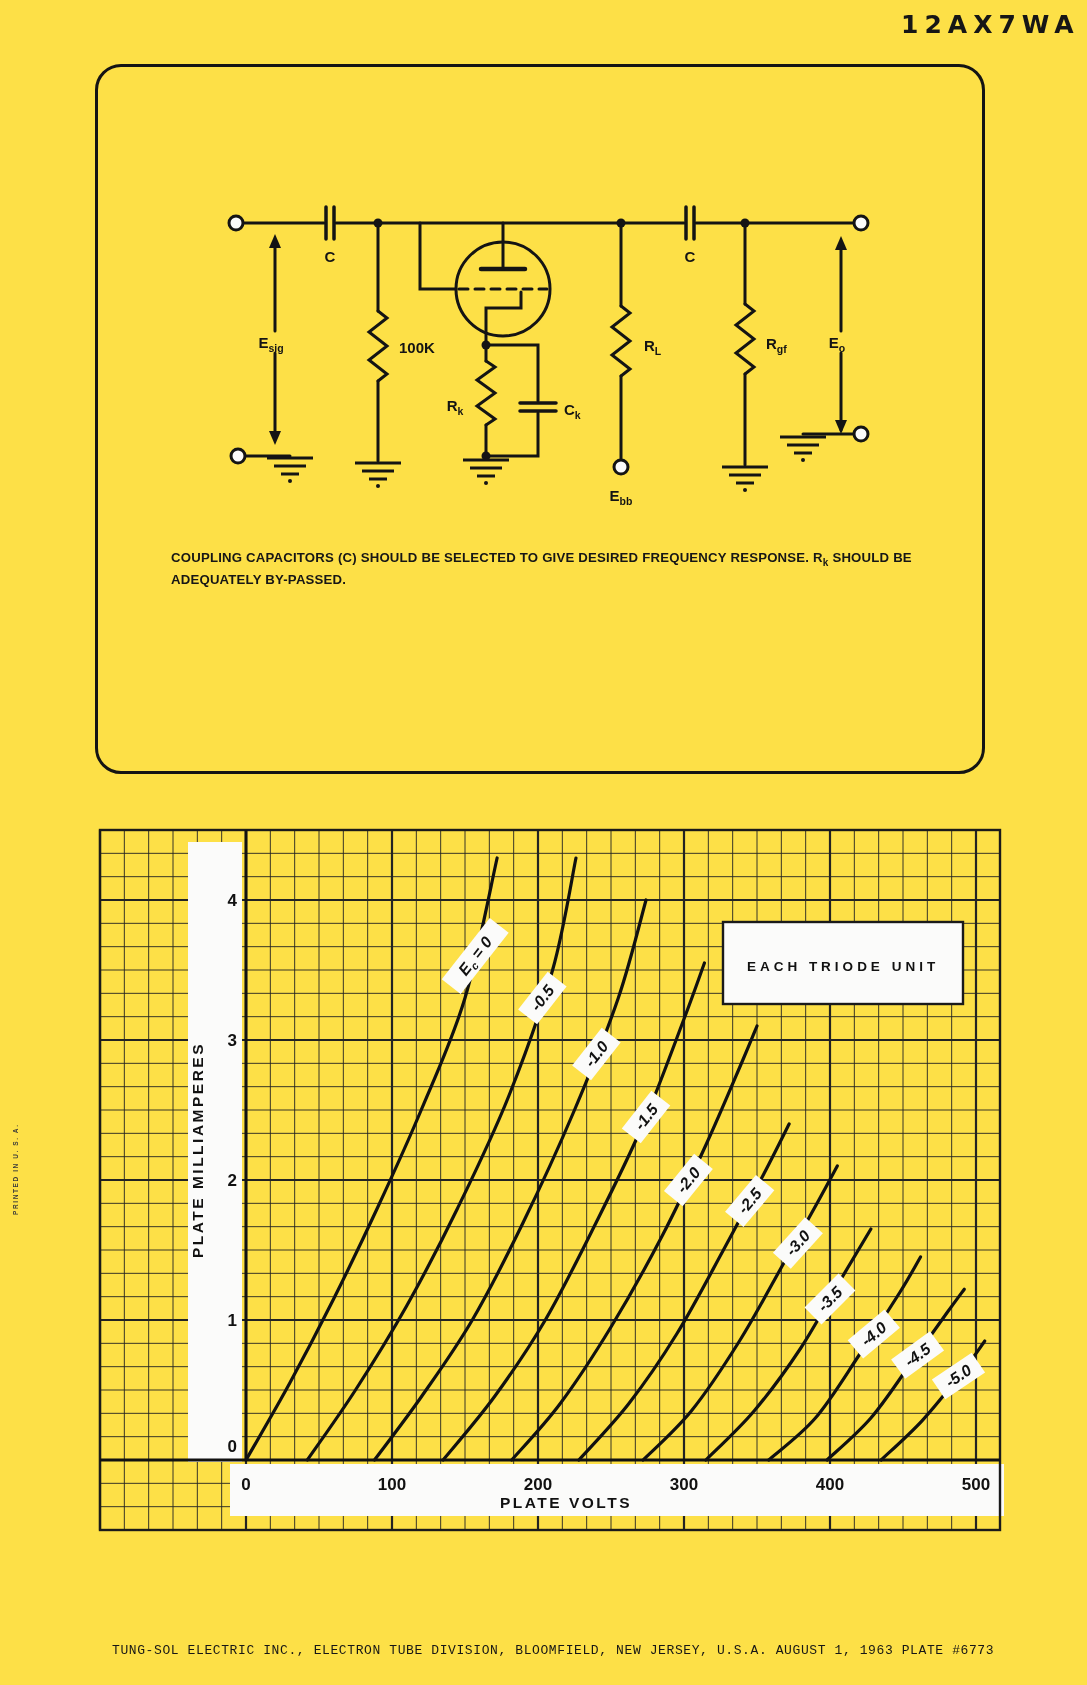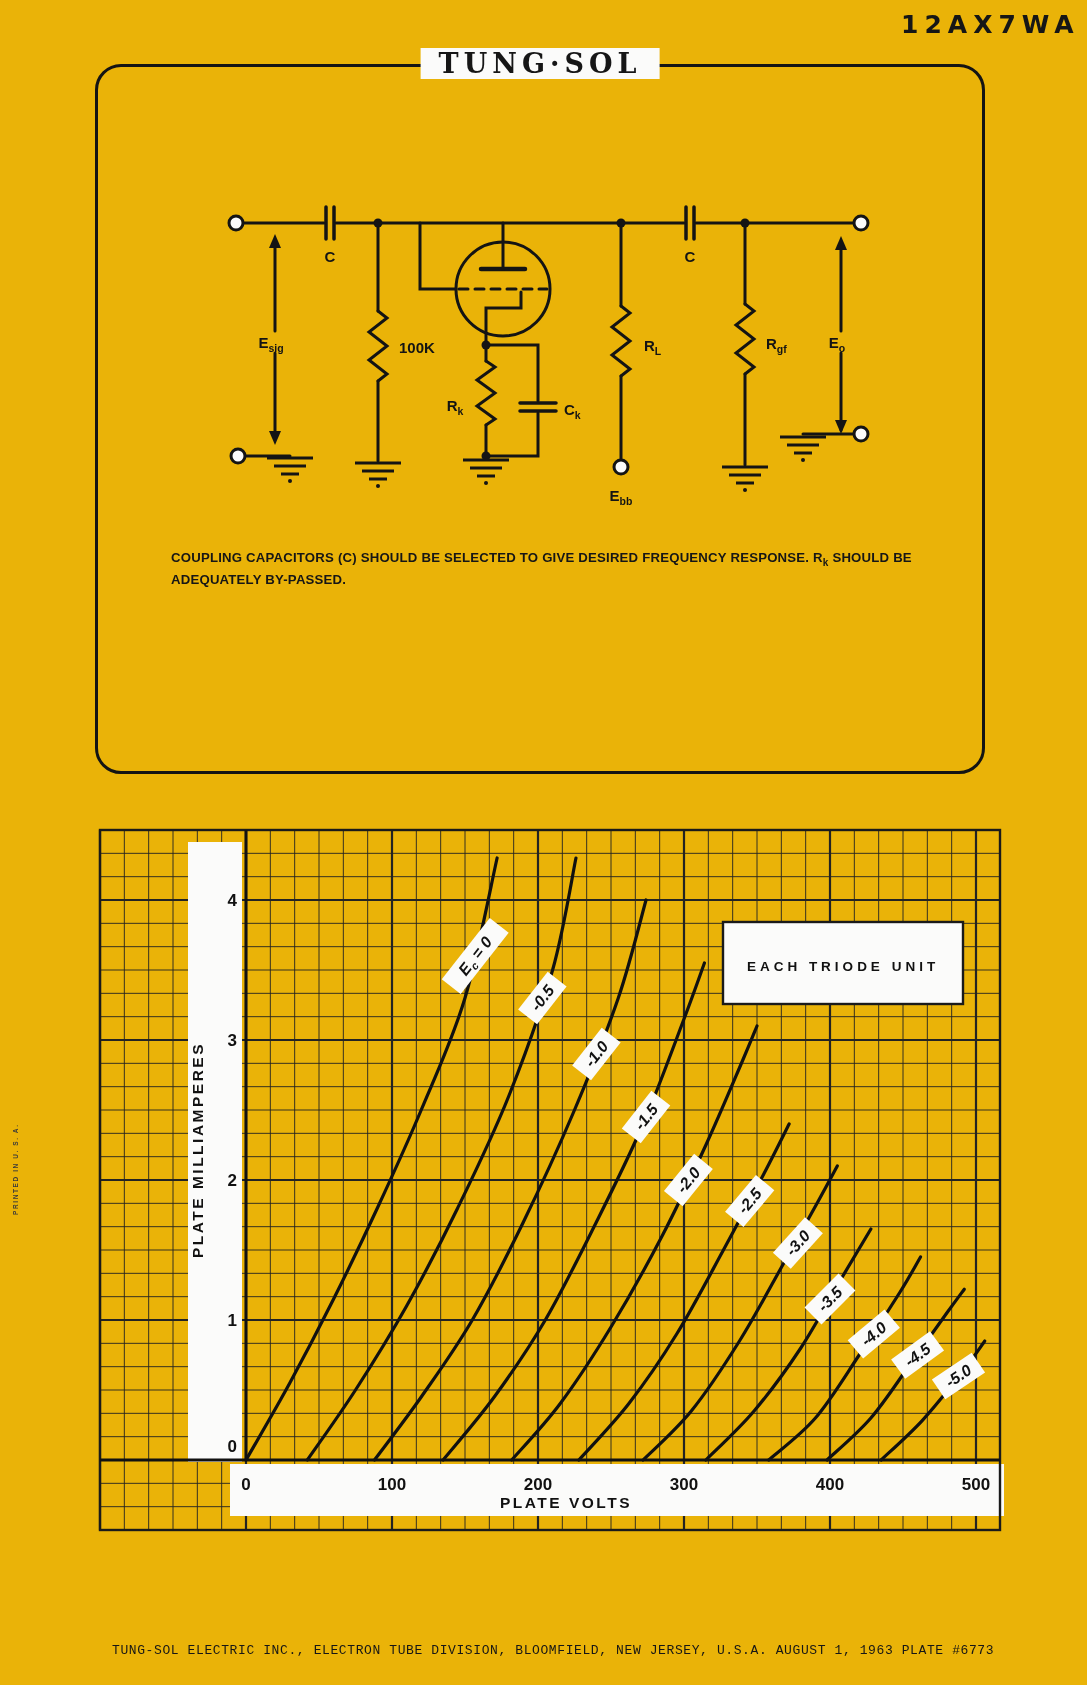--- a/index.html
+++ b/index.html
@@ -1,17 +1,17 @@
 <!DOCTYPE html>
 <html><head>
 <meta charset="utf-8">
 <style>
   html,body{margin:0;padding:0;background:#e8e8e6;}
   body{width:1087px;height:1685px;font-family:"Liberation Sans",sans-serif;color:#161616;}
-  .page{position:relative;width:1087px;height:1685px;background:#eab308;overflow:hidden;}
+  .page{position:relative;width:1087px;height:1685px;background:#fde047;overflow:hidden;}
   .part-number{position:absolute;left:901px;top:10px;font-family:"DejaVu Sans",sans-serif;
     font-size:25px;font-weight:bold;letter-spacing:6px;white-space:nowrap;}
   .panel{position:absolute;left:95px;top:64px;width:884px;height:704px;
     border:3.2px solid #141414;border-radius:26px;}
   .brand{position:absolute;left:50%;top:-19px;transform:translateX(-50%);
     background:#fbfbfa;padding:0 18px;font-family:"DejaVu Serif",serif;font-weight:bold;
     font-size:27px;letter-spacing:5px;white-space:nowrap;}
   .continued{position:absolute;left:0;right:0;top:72px;text-align:center;
     font-size:13px;font-weight:bold;letter-spacing:1.5px;}
   .schem{position:absolute;left:85px;top:124px;width:700px;height:320px;}
@@ -28,21 +28,20 @@
     font-size:13px;letter-spacing:0.6px;white-space:nowrap;}
 </style>
 </head>
 <body>
 
 <div class="page">
 
   <div class="part-number">12AX7WA</div>
 
   <div class="panel">
-    <div class="brand">TUNG·SOL</div>
 
     <svg class="schem" viewBox="180 190 700 320">
       <defs>
         <g id="gnd">
           <path d="M-23,0H23 M-16,8H16 M-9,16H9" stroke="#141414" stroke-width="3" fill="none"></path>
           <circle cx="0" cy="23" r="2" fill="#141414"></circle>
         </g>
       </defs>
       <g stroke="#141414" stroke-width="3" fill="none" stroke-linecap="round">
         <path d="M240,222H321M333,222H681M693,222H851"></path>

